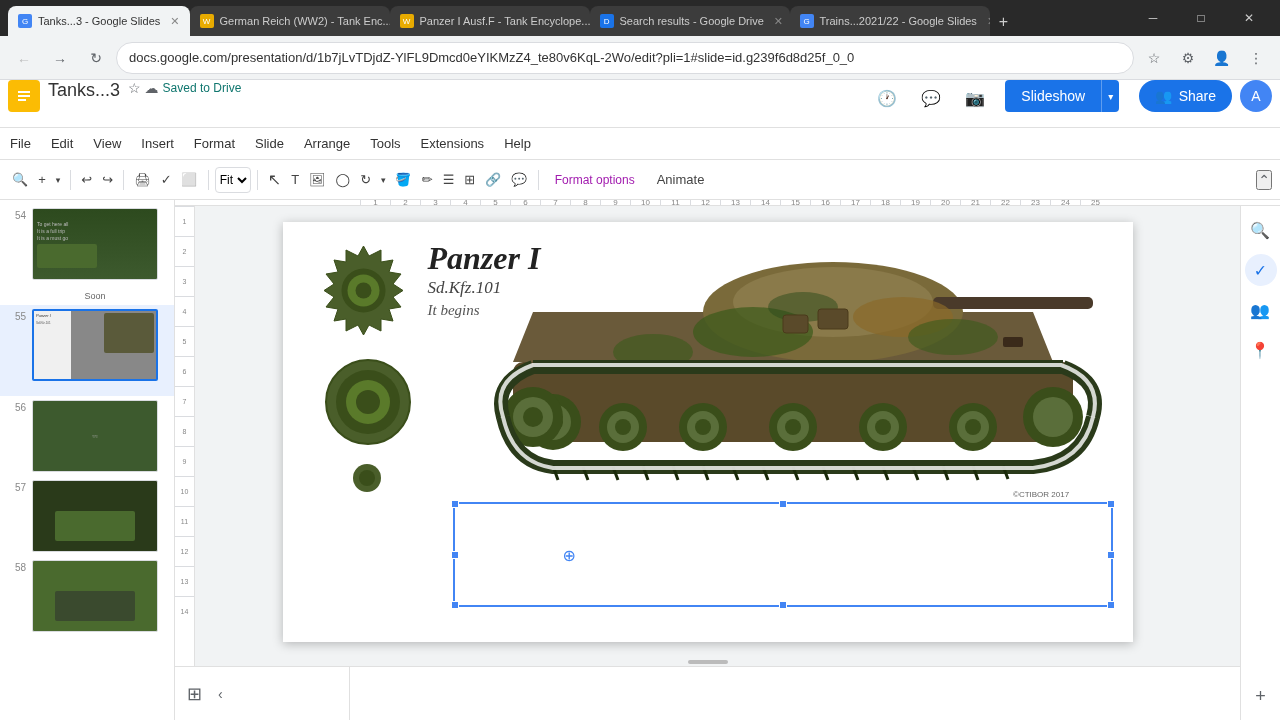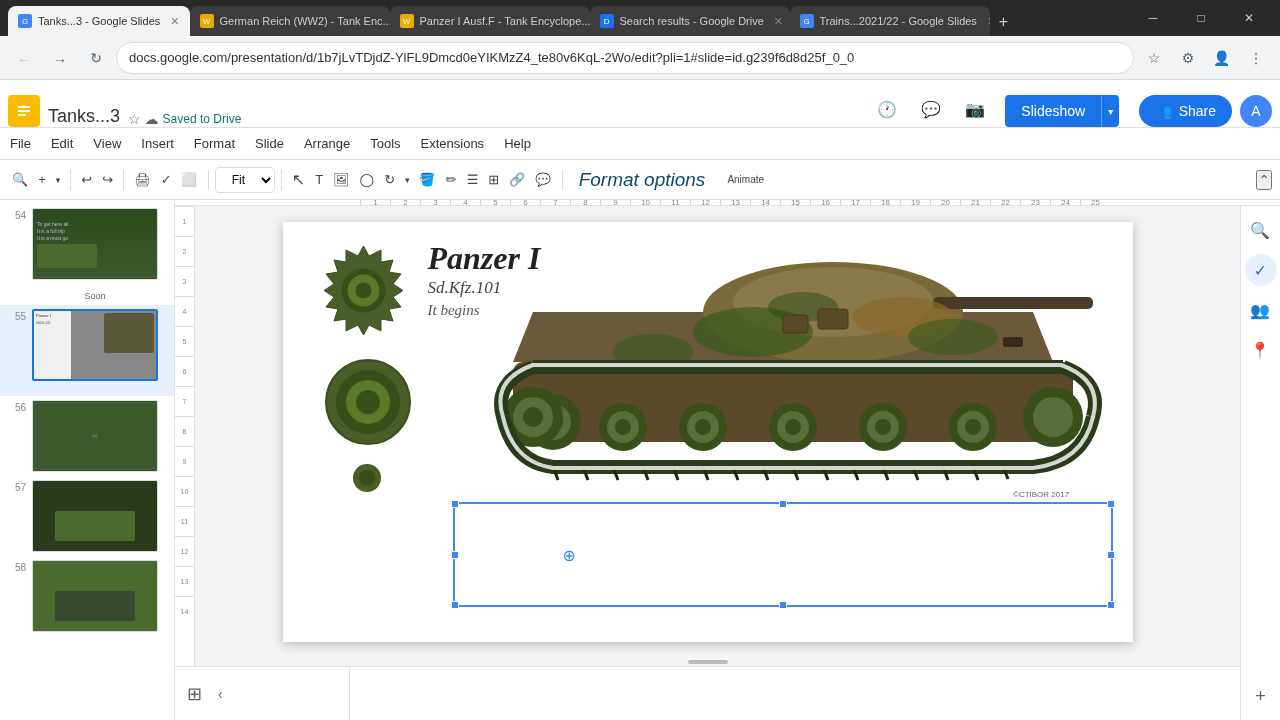--- a/index.html
+++ b/index.html
@@ -22,44 +22,44 @@
     
     .address-bar { height: 44px; background: #f1f3f4; display: flex; align-items: center; padding: 0 8px; gap: 4px; border-bottom: 1px solid #dadce0; }
     .nav-btn { width: 32px; height: 32px; border-radius: 50%; border: none; background: transparent; cursor: pointer; display: flex; align-items: center; justify-content: center; font-size: 14px; color: #5f6368; }
     .nav-btn.disabled { color: #bbb; cursor: default; }
     .url-bar { flex: 1; height: 32px; background: white; border: 1px solid #dadce0; border-radius: 16px; display: flex; align-items: center; padding: 0 12px; font-size: 13px; color: #333; }
     .url-text { flex: 1; overflow: hidden; text-overflow: ellipsis; white-space: nowrap; }
     .toolbar-icons { display: flex; gap: 2px; }
     .toolbar-icon-btn { width: 32px; height: 32px; border-radius: 50%; border: none; background: transparent; cursor: pointer; display: flex; align-items: center; justify-content: center; font-size: 14px; color: #5f6368; }
 
     
-    .app-header { height: 48px; background: white; display: flex; align-items: flex-end; padding: 0 8px; gap: 8px; border-bottom: 1px solid #e0e0e0; }
+    .app-header { height: 48px; background: white; display: flex; align-items: flex-start; padding: 0 8px; gap: 8px; border-bottom: 1px solid #e0e0e0; }
     .app-logo { width: 32px; height: 32px; background: #fbbc04; border-radius: 4px; display: flex; align-items: center; justify-content: center; color: white; font-weight: bold; font-size: 14px; }
     .app-title { font-size: 18px; color: #333; font-weight: 400; }
     .app-title-icons { display: flex; gap: 4px; align-items: center; }
     .app-title-icon { color: #5f6368; font-size: 14px; cursor: pointer; }
     .save-status { font-size: 12px; color: #0f766e; }
     .header-spacer { flex: 1; }
     .slideshow-btn { background: #1a73e8; color: white; border: none; border-radius: 4px 0 0 4px; padding: 8px 16px; font-size: 14px; cursor: pointer; }
     .slideshow-dropdown { background: #1a73e8; color: white; border: none; border-left: 1px solid rgba(255,255,255,0.3); border-radius: 0 4px 4px 0; padding: 8px 6px; cursor: pointer; font-size: 10px; }
     .share-btn { background: #1a73e8; color: white; border: none; border-radius: 20px; padding: 8px 16px; font-size: 14px; cursor: pointer; display: flex; align-items: center; gap: 6px; margin-left: 8px; }
     .header-action-btn { width: 36px; height: 36px; border-radius: 50%; border: none; background: transparent; cursor: pointer; display: flex; align-items: center; justify-content: center; color: #5f6368; font-size: 16px; }
     .avatar { width: 32px; height: 32px; border-radius: 50%; background: #4285f4; color: white; display: flex; align-items: center; justify-content: center; font-size: 14px; cursor: pointer; }
 
     
     .menu-bar { height: 32px; background: white; display: flex; align-items: center; padding: 0 0; gap: 0; border-bottom: 1px solid #e0e0e0; }
     .menu-item { padding: 4px 10px; font-size: 13px; color: #333; cursor: pointer; border-radius: 4px; }
 
     
     .toolbar { height: 40px; background: white; display: flex; align-items: center; padding: 0 8px; gap: 2px; border-bottom: 1px solid #e0e0e0; }
     .tool-btn { height: 28px; border: none; background: transparent; cursor: pointer; display: flex; align-items: center; justify-content: center; border-radius: 4px; padding: 0 4px; color: #444; font-size: 13px; }
     .tool-separator { width: 1px; height: 20px; background: #dadce0; margin: 0 4px; }
-    .tool-select { height: 26px; border: 1px solid #dadce0; border-radius: 4px; font-size: 12px; padding: 0 12px; background: white; cursor: pointer; }
-    .format-options-btn { padding: 4px 10px; font-size: 19px; color: #0c4a6e; border: none; background: transparent; cursor: pointer; border-radius: 4px; font-style: italic; }
-    .animate-btn { padding: 4px 10px; font-size: 10px; color: #444; border: none; background: transparent; cursor: pointer; border-radius: 4px; }
+    .tool-select { height: 26px; border: 1px solid #dadce0; border-radius: 4px; font-size: 12px; padding: 0 0; background: white; cursor: pointer; }
+    .format-options-btn { padding: 4px 10px; font-size: 12px; color: #a21caf; border: none; background: transparent; cursor: pointer; border-radius: 4px; }
+    .animate-btn { padding: 4px 10px; font-size: 13px; color: #444; border: none; background: transparent; cursor: pointer; border-radius: 4px; }
     .toolbar-collapse { margin-left: auto; color: #5f6368; cursor: pointer; font-size: 14px; }
 
     
     .main-content { display: flex; flex: 1; overflow: hidden; background: #f1f3f4; }
 
     
     .slide-panel { width: 175px; background: white; border-right: 1px solid #e0e0e0; display: flex; flex-direction: column; overflow-y: auto; padding: 4px 0; }
     .slide-item { display: flex; align-items: flex-start; padding: 4px 8px; cursor: pointer; gap: 6px; }
     .slide-item.active { background: #e8f0fe; }
     .slide-num { font-size: 10px; color: #888; width: 18px; text-align: right; padding-top: 2px; }

